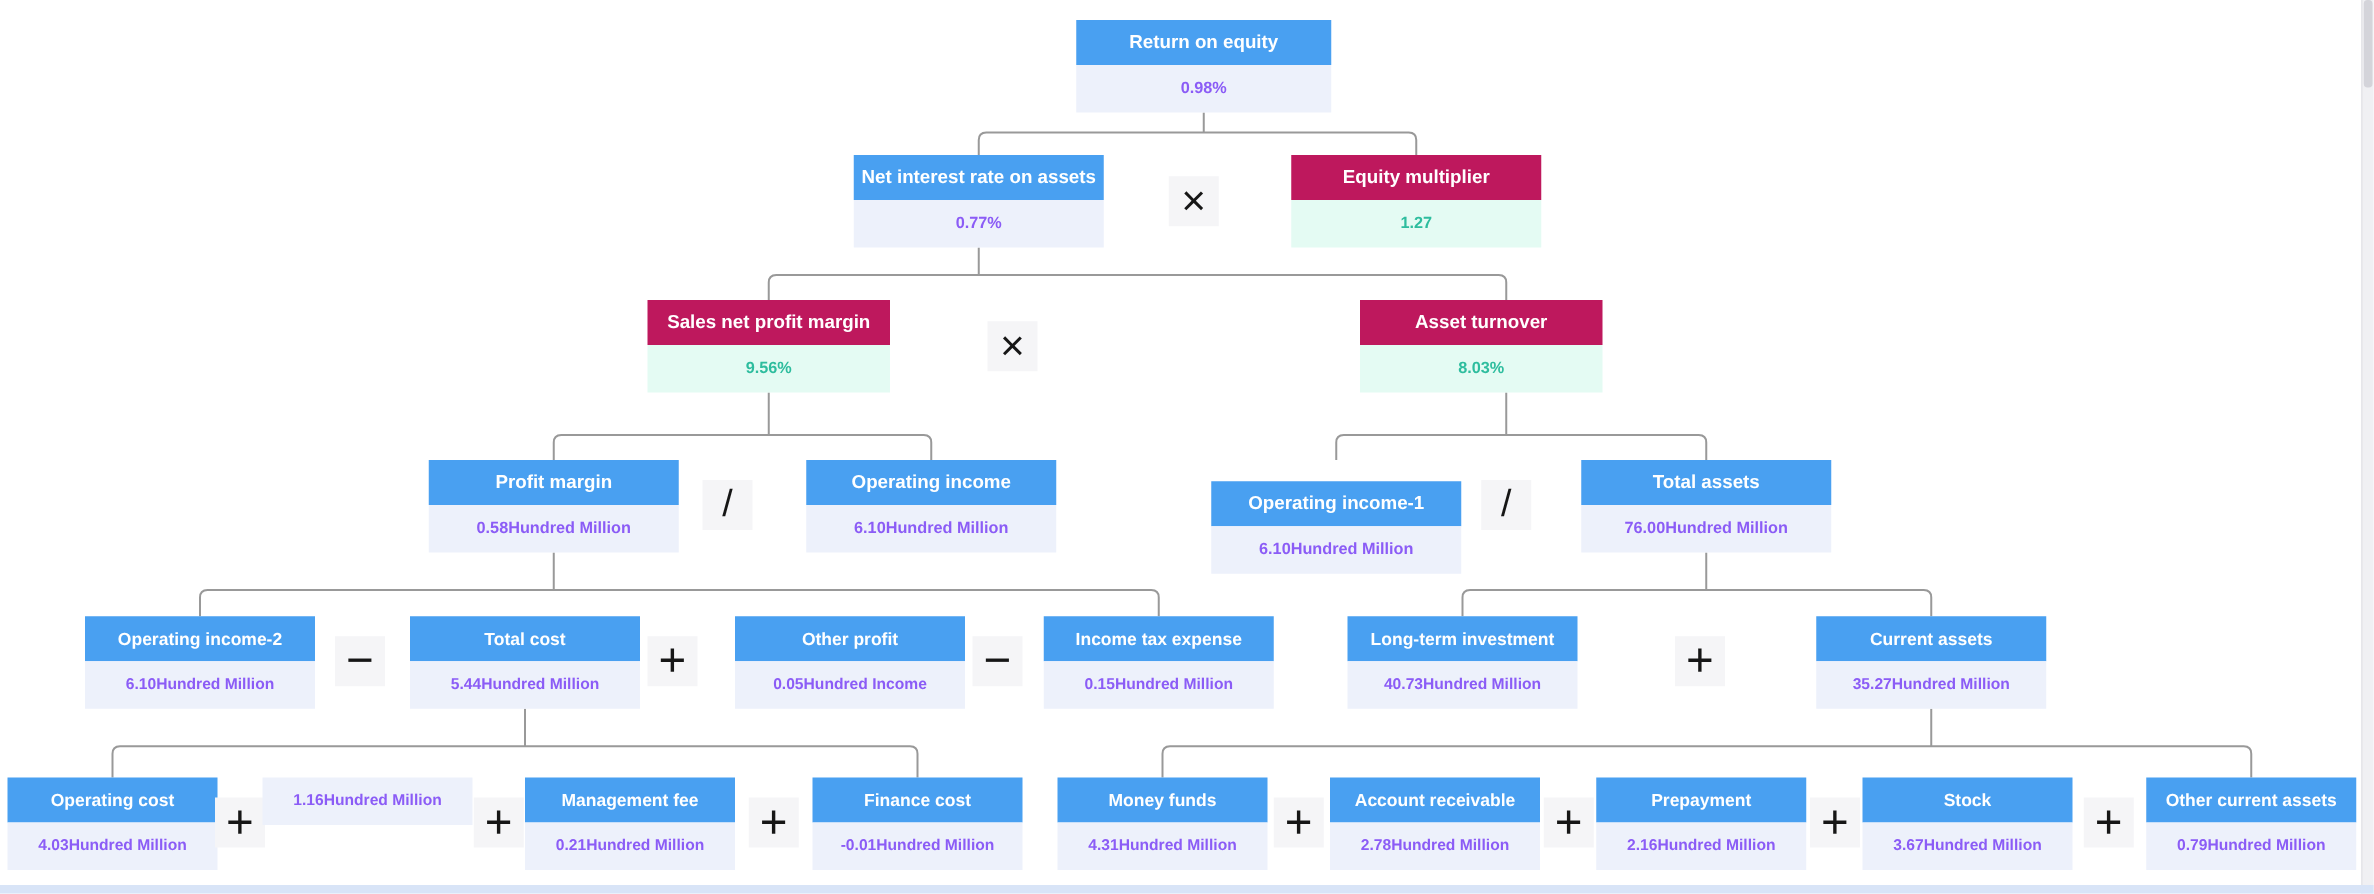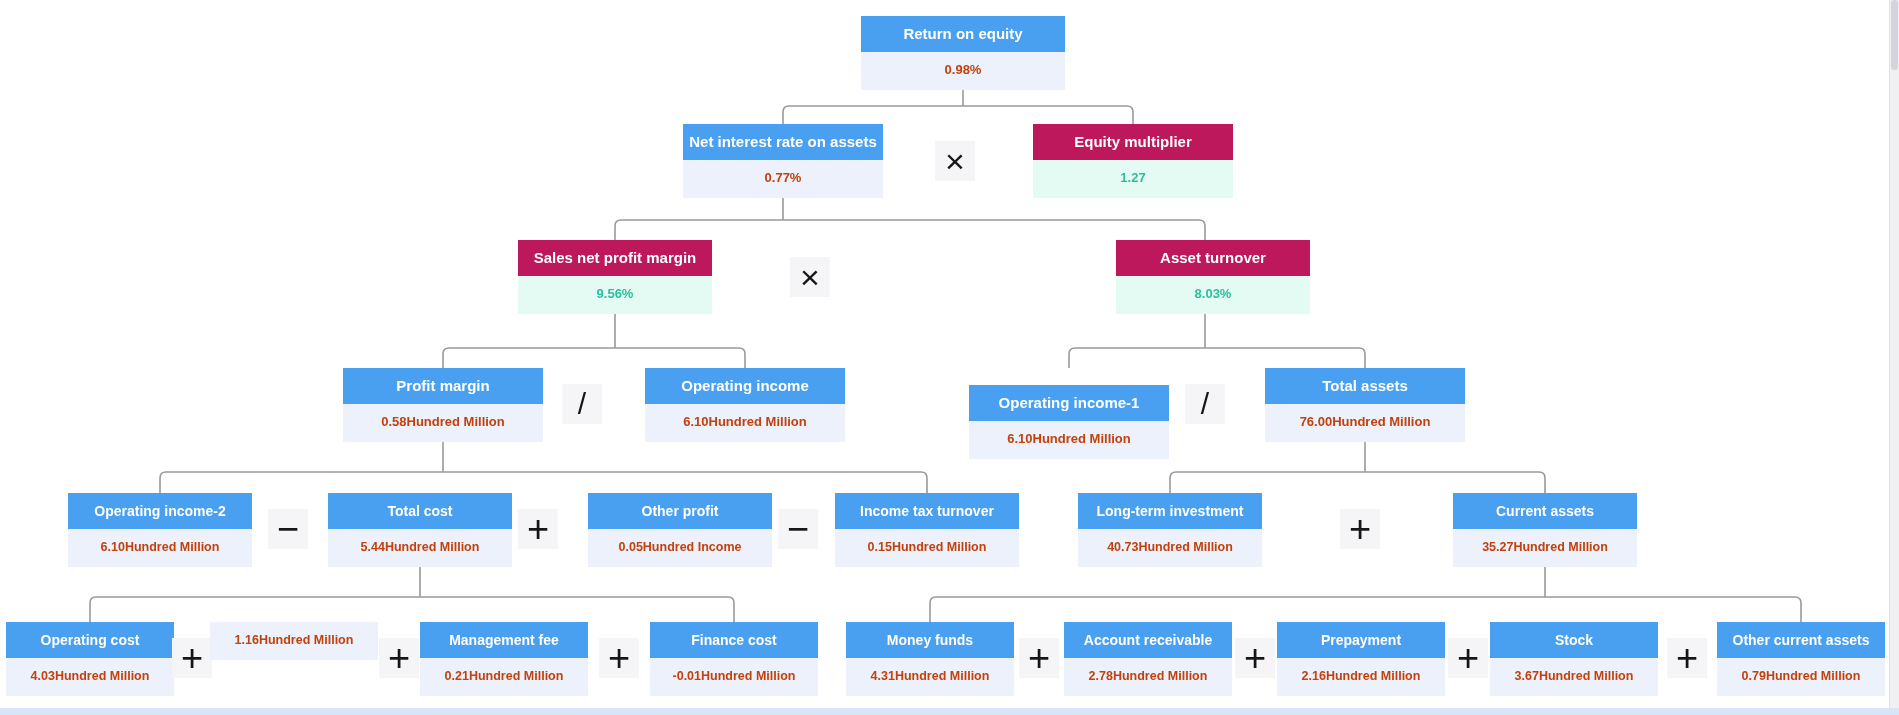--- a/index.html
+++ b/index.html
@@ -2,21 +2,21 @@
 <html><head>
 <meta charset="utf-8">
 <style>
   html,body{margin:0;padding:0;background:#ffffff;overflow:hidden;}
   body{width:1899px;height:715px;position:relative;font-family:"Liberation Sans","DejaVu Sans",sans-serif;}
   .wires{position:absolute;left:0;top:0;pointer-events:none;}
   .node{position:absolute;cursor:pointer;}
   .node .hd{height:36px;line-height:36px;text-align:center;color:#ffffff;font-weight:700;font-size:15px;white-space:nowrap;overflow:hidden;}
   .node .bd{height:38px;line-height:36px;text-align:center;font-weight:700;font-size:13px;white-space:nowrap;}
   .node.b .hd{background:#49a0f1;}
-  .node.b .bd{background:#edf1fb;color:#c2410c;}
+  .node.b .bd{background:#edf1fb;color:#8b5cf6;}
   .node.g .hd{background:#be185d;}
   .node.g .bd{background:#e4fbf3;color:#2ebd9e;}
   .node.sm .hd{font-size:14px;}
   .node.sm .bd{font-size:12.5px;}
   .op{position:absolute;width:40px;height:40px;background:#f5f5f7;color:#161616;display:flex;align-items:center;justify-content:center;font-weight:300;user-select:none;}
   .op.times{font-size:34px;}
   .op.div{font-size:30px;font-weight:400;}
   .op.minus{font-size:38px;}
   .op.plus{font-size:38px;font-weight:200;}
   .vscroll{position:absolute;right:0;top:0;width:9px;height:715px;background:#f0f0f3;border-left:1px solid #e2e2e6;}
@@ -76,21 +76,21 @@
 <div class="node g" style="left:1033px;top:124px;width:200px">
   <div class="hd">Equity multiplier</div>
   <div class="bd">1.27</div>
 </div>
 
 <div class="node g" style="left:518px;top:240px;width:194px">
   <div class="hd">Sales net profit margin</div>
   <div class="bd">9.56%</div>
 </div>
 <div class="op times" style="left:790px;top:257px">×</div>
-<div class="node g" style="left:1116px;top:240px;width:194px">
+<div class="node g" style="left:1088px;top:240px;width:194px">
   <div class="hd">Asset turnover</div>
   <div class="bd">8.03%</div>
 </div>
 
 <div class="node b" style="left:343px;top:368px;width:200px">
   <div class="hd">Profit margin</div>
   <div class="bd">0.58Hundred Million</div>
 </div>
 <div class="op div" style="left:562px;top:384px">/</div>
 <div class="node b" style="left:645px;top:368px;width:200px">
@@ -116,21 +116,21 @@
   <div class="hd">Total cost</div>
   <div class="bd">5.44Hundred Million</div>
 </div>
 <div class="op plus" style="left:518px;top:509px">+</div>
 <div class="node b sm" style="left:588px;top:493px;width:184px">
   <div class="hd">Other profit</div>
   <div class="bd">0.05Hundred Income</div>
 </div>
 <div class="op minus" style="left:778px;top:509px">−</div>
 <div class="node b sm" style="left:835px;top:493px;width:184px">
-  <div class="hd">Income tax turnover</div>
+  <div class="hd">Income tax expense</div>
   <div class="bd">0.15Hundred Million</div>
 </div>
 <div class="node b sm" style="left:1078px;top:493px;width:184px">
   <div class="hd">Long-term investment</div>
   <div class="bd">40.73Hundred Million</div>
 </div>
 <div class="op plus" style="left:1340px;top:509px">+</div>
 <div class="node b sm" style="left:1453px;top:493px;width:184px">
   <div class="hd">Current assets</div>
   <div class="bd">35.27Hundred Million</div>

